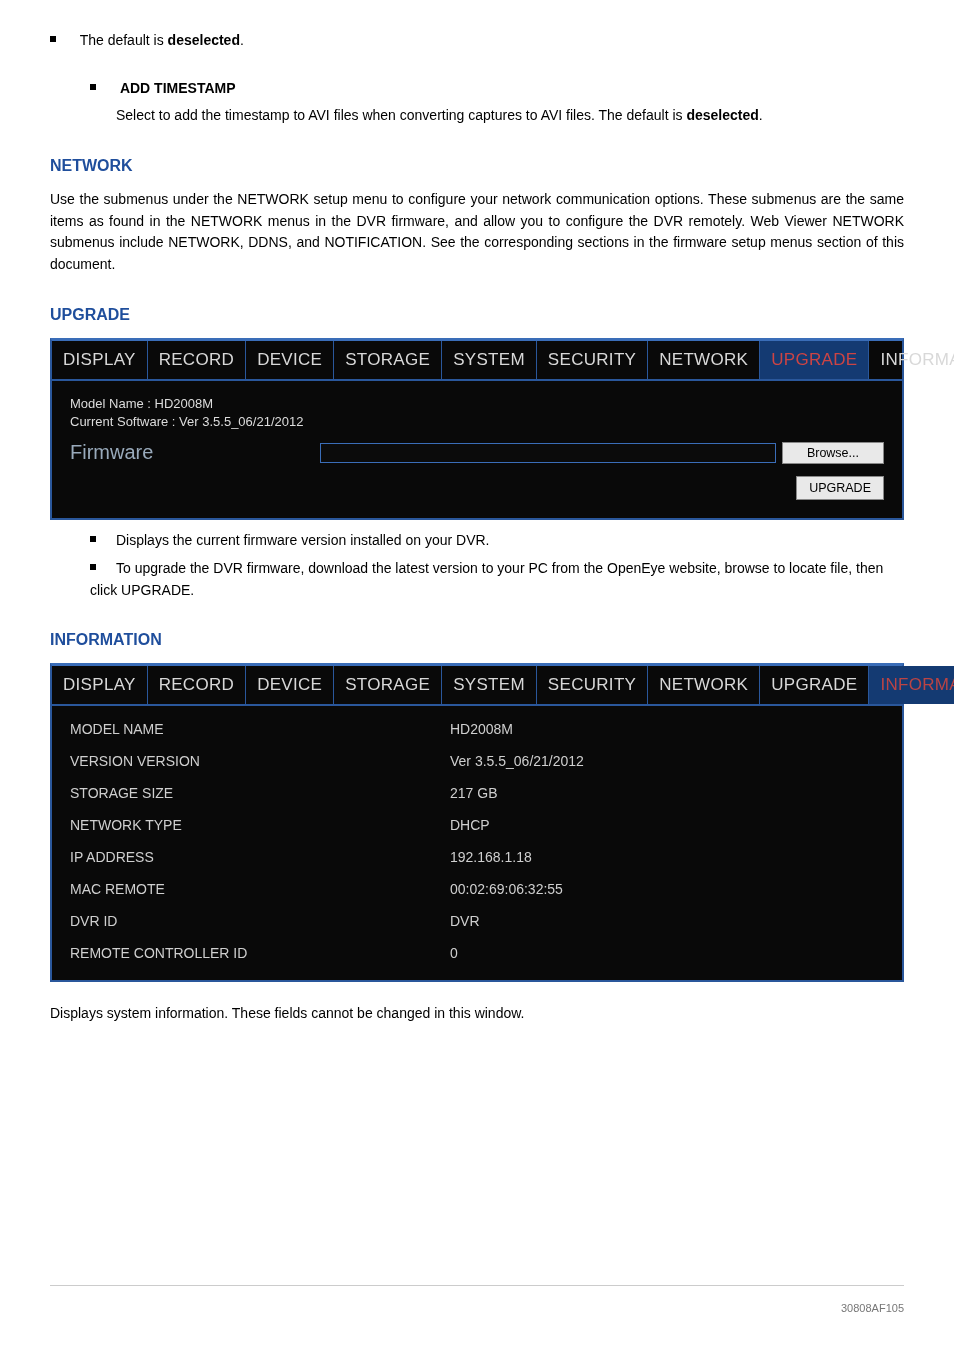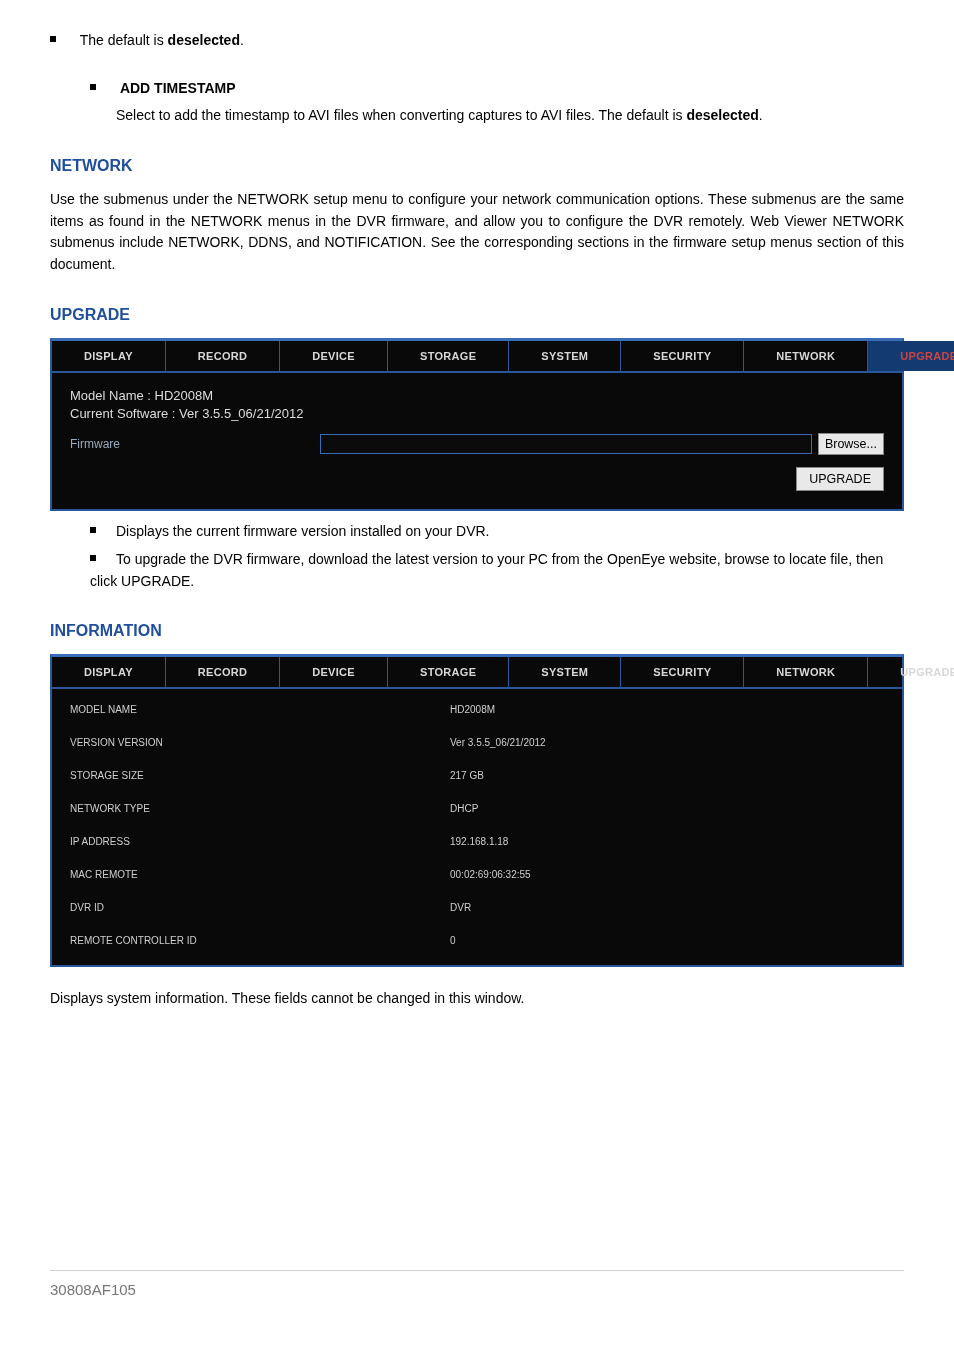--- a/index.html
+++ b/index.html
@@ -3,38 +3,38 @@
 <meta charset="utf-8">
 <style>
 html,body{margin:0;padding:0;background:#fff;font-family:Arial,Helvetica,sans-serif;font-size:14px;color:#000}
 .page{width:954px;margin:0 auto;padding:30px 50px 0 50px;box-sizing:border-box}
 .indent1{margin-left:40px}
 .indent2{margin-left:130px}
 .bullet{display:inline-block;width:6px;height:6px;background:#000;margin-right:20px;vertical-align:middle;position:relative;top:-2px}
 .sbullet{display:inline-block;width:6px;height:6px;background:#000;margin-right:20px;vertical-align:middle;position:relative;top:-2px}
 .text{line-height:1.55;margin:0 0 6px 0}
 .h2{color:#1f4e9c;font-weight:bold;font-size:16px;margin:30px 0 14px 0}
-.section-label{color:#1f4e9c;font-size:12px}
+.section-label{color:#1f4e9c;font-size:20px}
 .panel{border:2px solid #2a579b;border-top:3px solid #3a6db8;background:#090909;color:#d8d8d8;margin:12px 0 10px 0;font-size:13px}
 .tabs{display:flex;border-bottom:2px solid #2a579b}
-.tab{padding:9px 32px;border-right:1px solid #2a579b;color:#d8d8d8;font-weight:bold;font-size:11px;letter-spacing:.3px;cursor:pointer}
+.tab{padding:9px 11px;border-right:1px solid #2a579b;color:#d8d8d8;font-weight:normal;font-size:17px;letter-spacing:.3px;cursor:pointer}
 .tab.active{background:#143a72;color:#fff}
 .tab.info-active{color:#b44;}
 .panel-body{padding:14px 18px 18px 18px}
 .right{text-align:left;color:#dcdcdc;font-size:13px;line-height:1.4}
 .row{display:flex;align-items:center;margin-top:10px}
 .label{color:#9ab;width:250px}
 .inputline{flex:1;height:18px;border:1px solid #3a6db8;background:#0b0b0b}
-.btn{background:#e9e9e9;color:#000;border:1px solid #888;padding:3px 6px;font-size:12.5px;margin-left:6px;cursor:pointer}
+.btn{background:#e9e9e9;color:#000;border:1px solid #888;padding:3px 24px;font-size:12.5px;margin-left:6px;cursor:pointer}
 .btn-up{background:#e9e9e9;color:#000;border:1px solid #888;padding:4px 12px;font-size:12.5px;cursor:pointer;margin-top:12px;float:right}
-.info-grid{display:grid;grid-template-columns:380px 1fr;row-gap:20px;font-size:10px;color:#cfcfcf}
+.info-grid{display:grid;grid-template-columns:380px 1fr;row-gap:14px;font-size:14px;color:#cfcfcf}
 .info-grid div{padding:1px 0}
 .panel .tabs .spacer{flex:1}
 .clear{clear:both}
-.footer{border-top:1px solid #ccc;margin-top:260px;padding:10px 0;color:#777;font-size:15px;display:flex;justify-content:flex-start}
+.footer{border-top:1px solid #ccc;margin-top:260px;padding:16px 0;color:#777;font-size:11px;display:flex;justify-content:flex-end}
 </style>
 </head>
 <body>
 
 <div class="page">
 
   <p class="text indent2">
     <span class="sbullet"></span>
     <span>The default is </span><strong>deselected</strong><span>.</span>
   </p>

